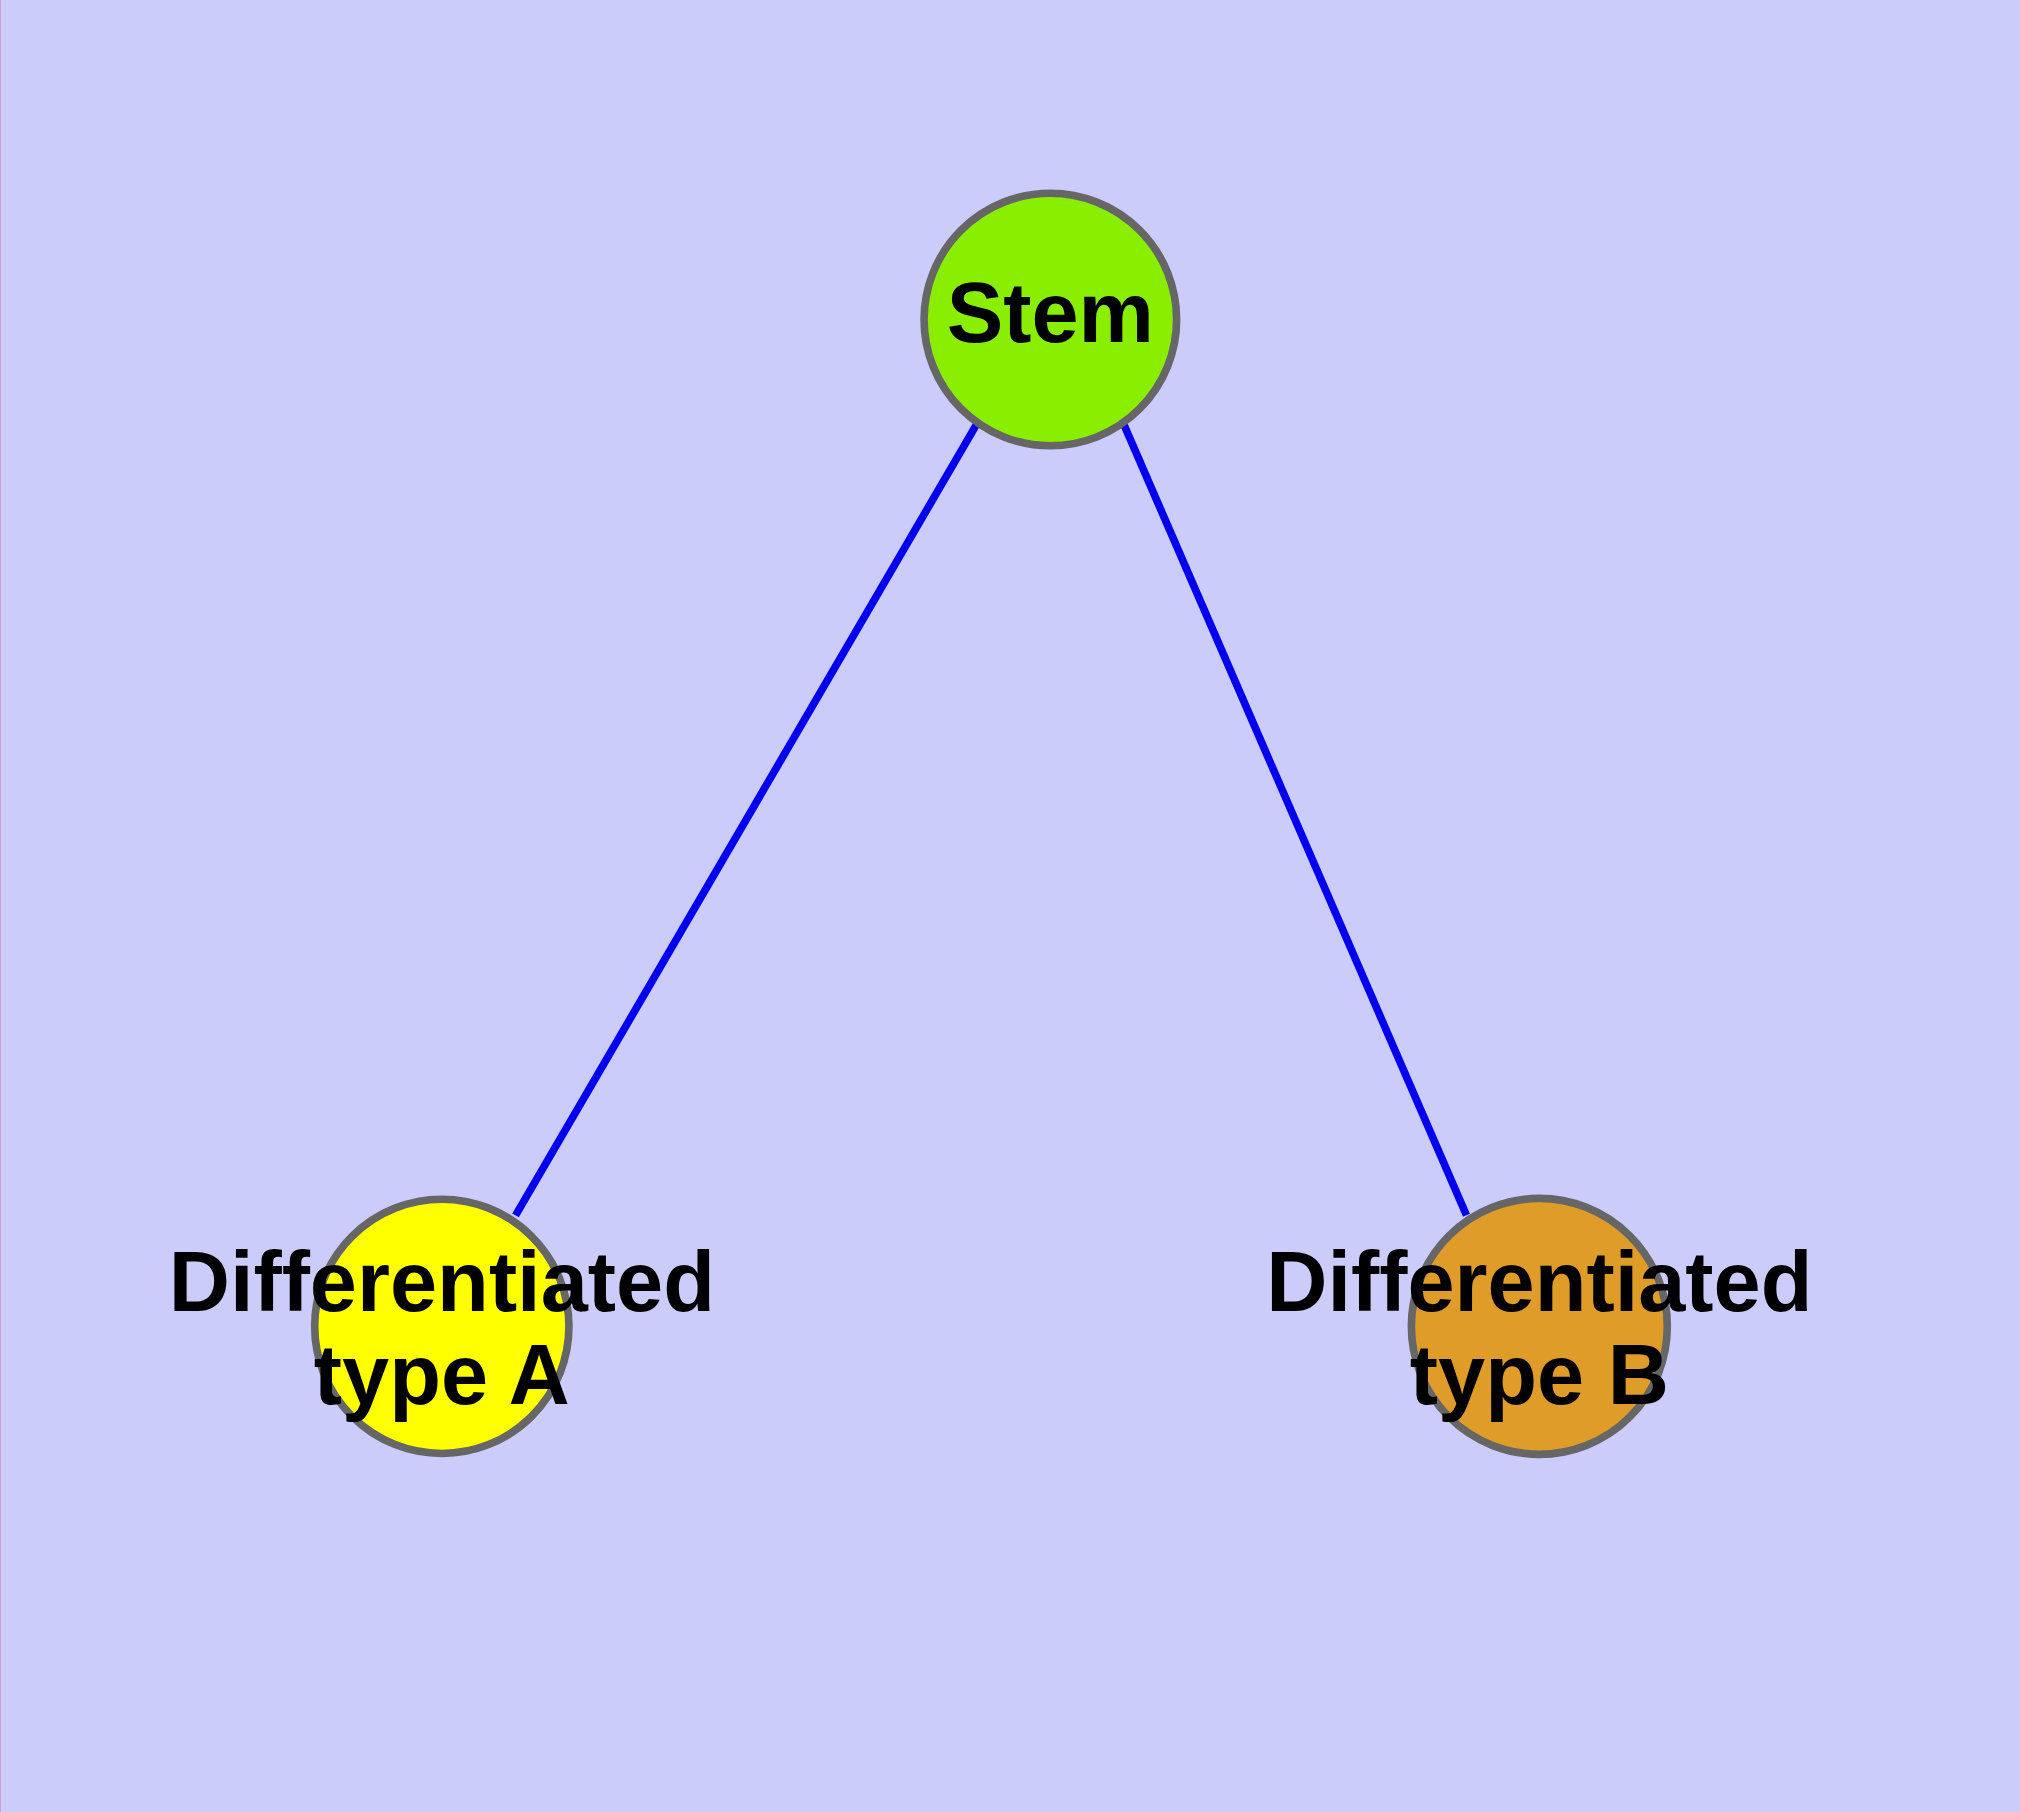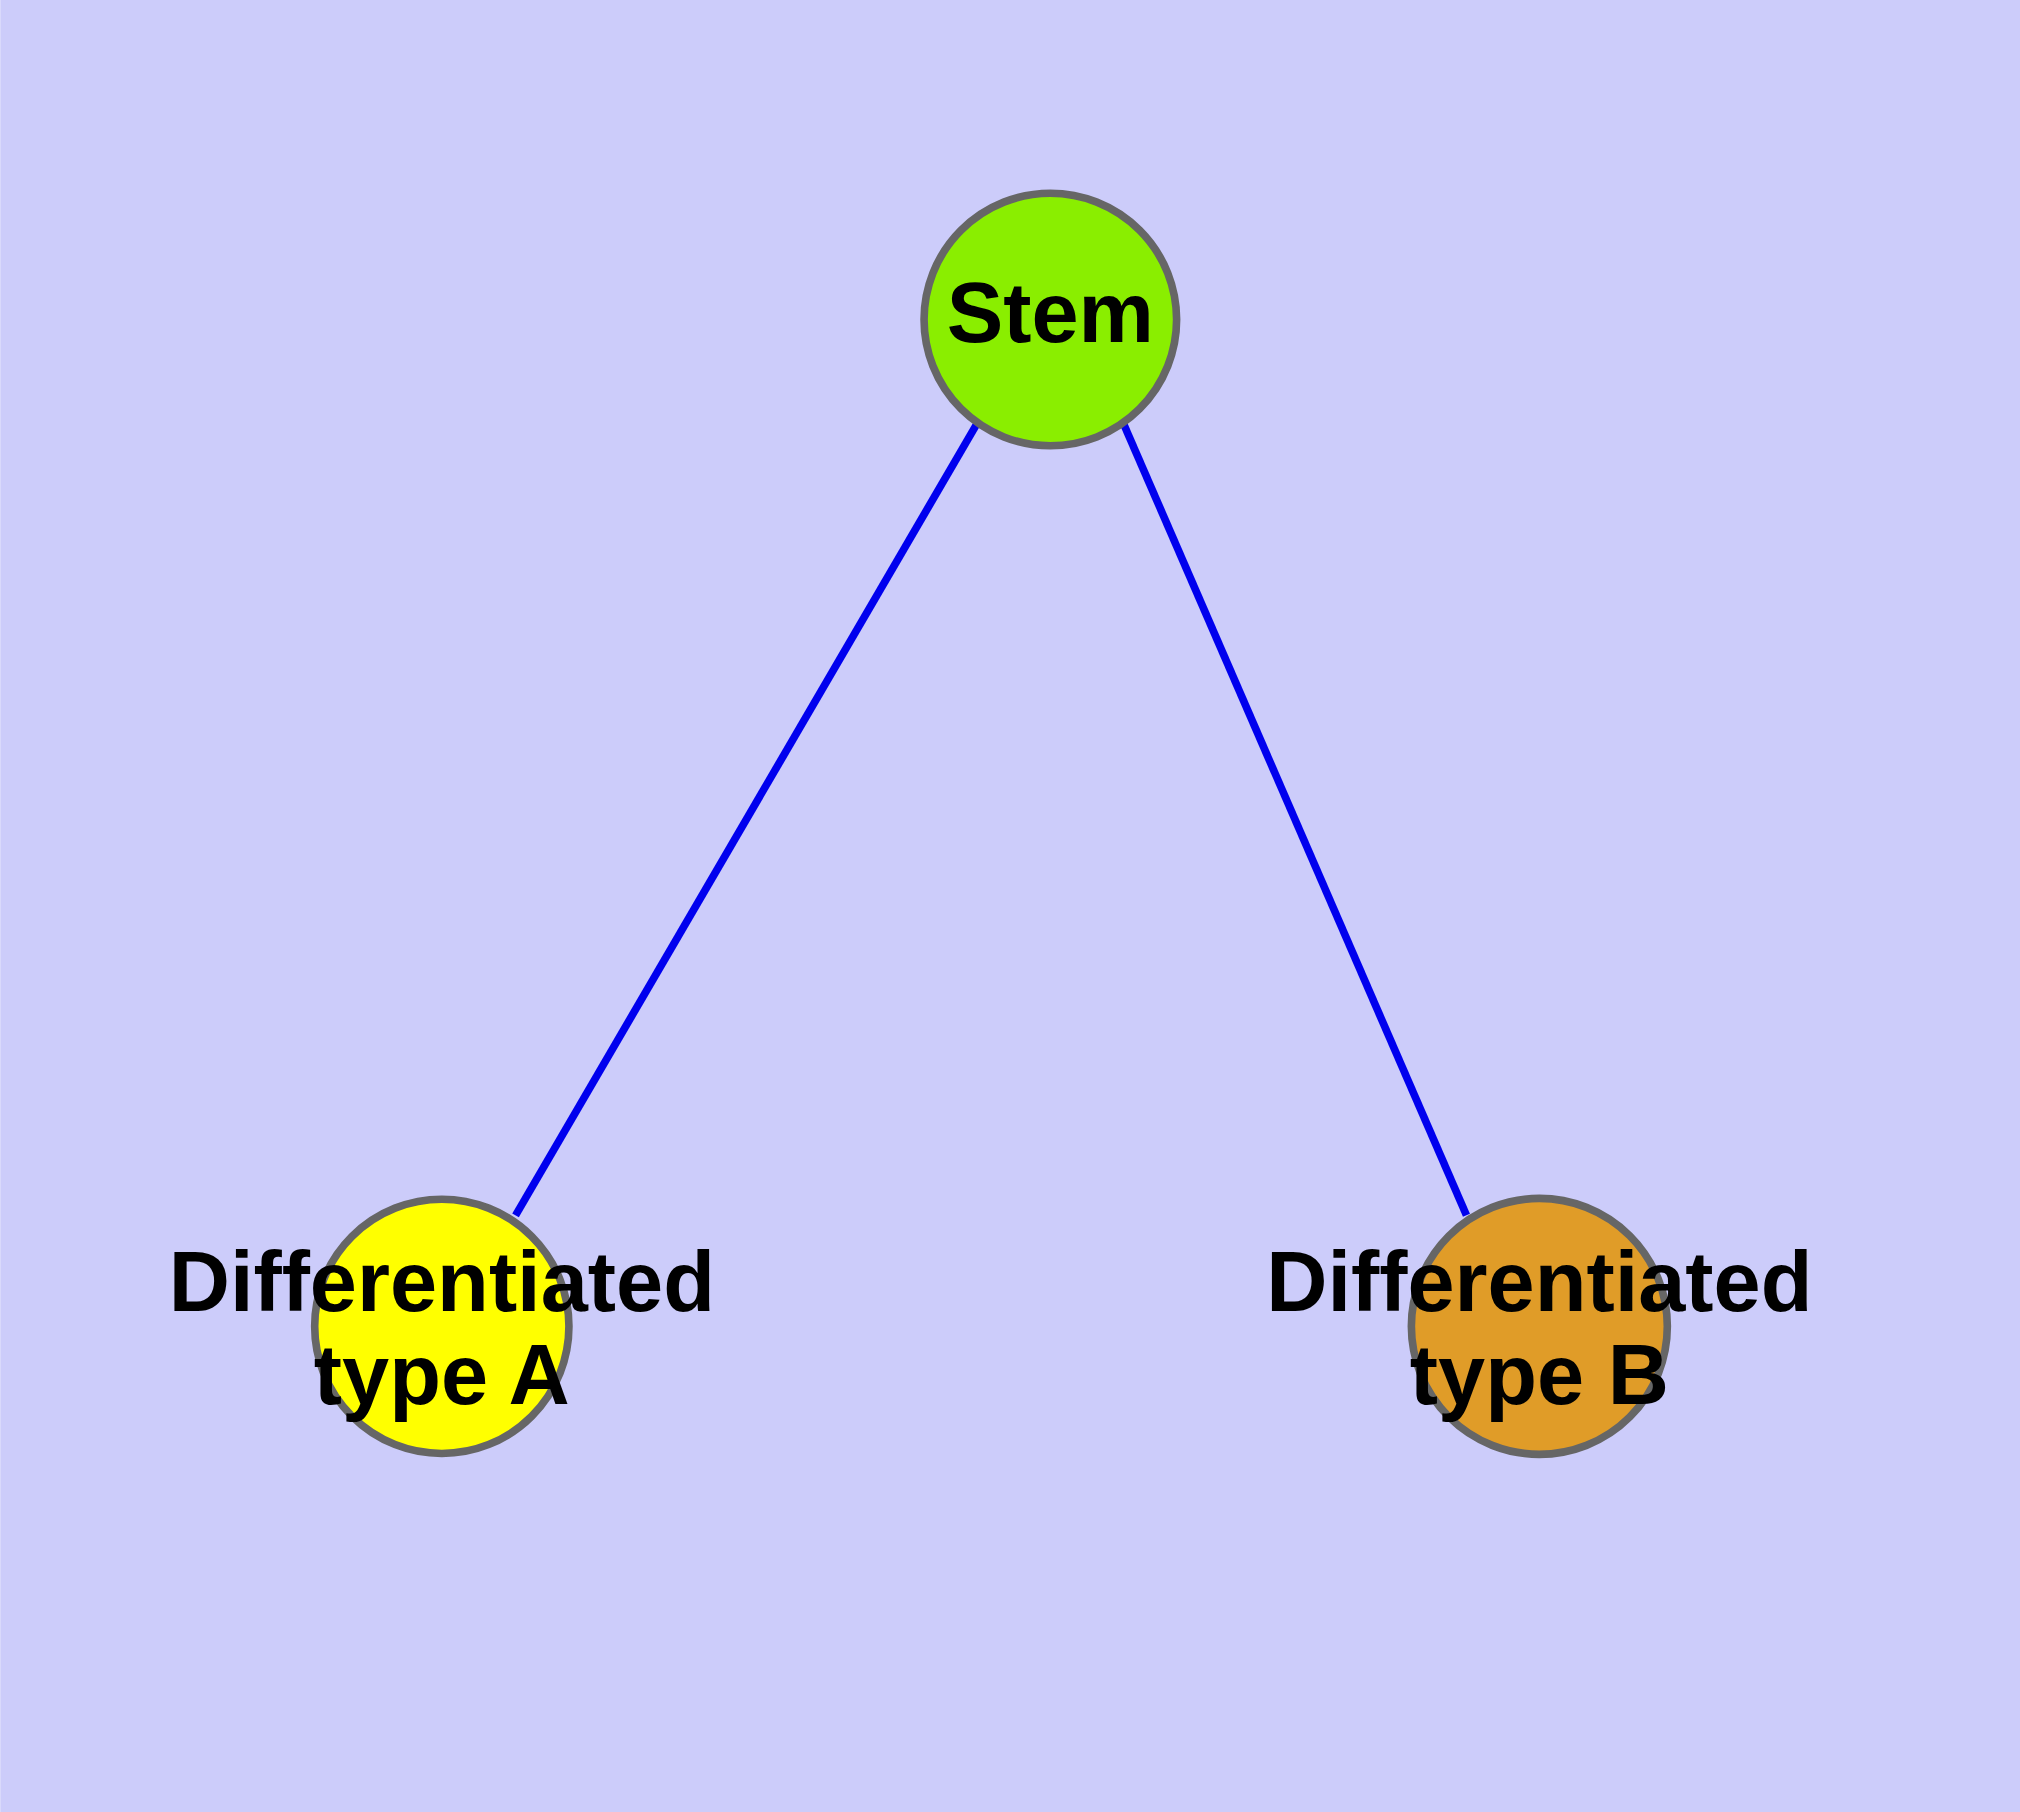--- a/index.html
+++ b/index.html
@@ -5,21 +5,21 @@
 <style>
   html, body {
     margin: 0;
     padding: 0;
     background: #ccccfa;
   }
   #stage {
     position: relative;
     width: 2021px;
     height: 1812px;
-    background: #ffffff;
+    background: #be185d;
     overflow: hidden;
     font-family: "Liberation Sans", sans-serif;
   }
   #graph-svg {
     position: absolute;
     left: 0;
     top: 0;
     width: 2021px;
     height: 1812px;
     display: block;

